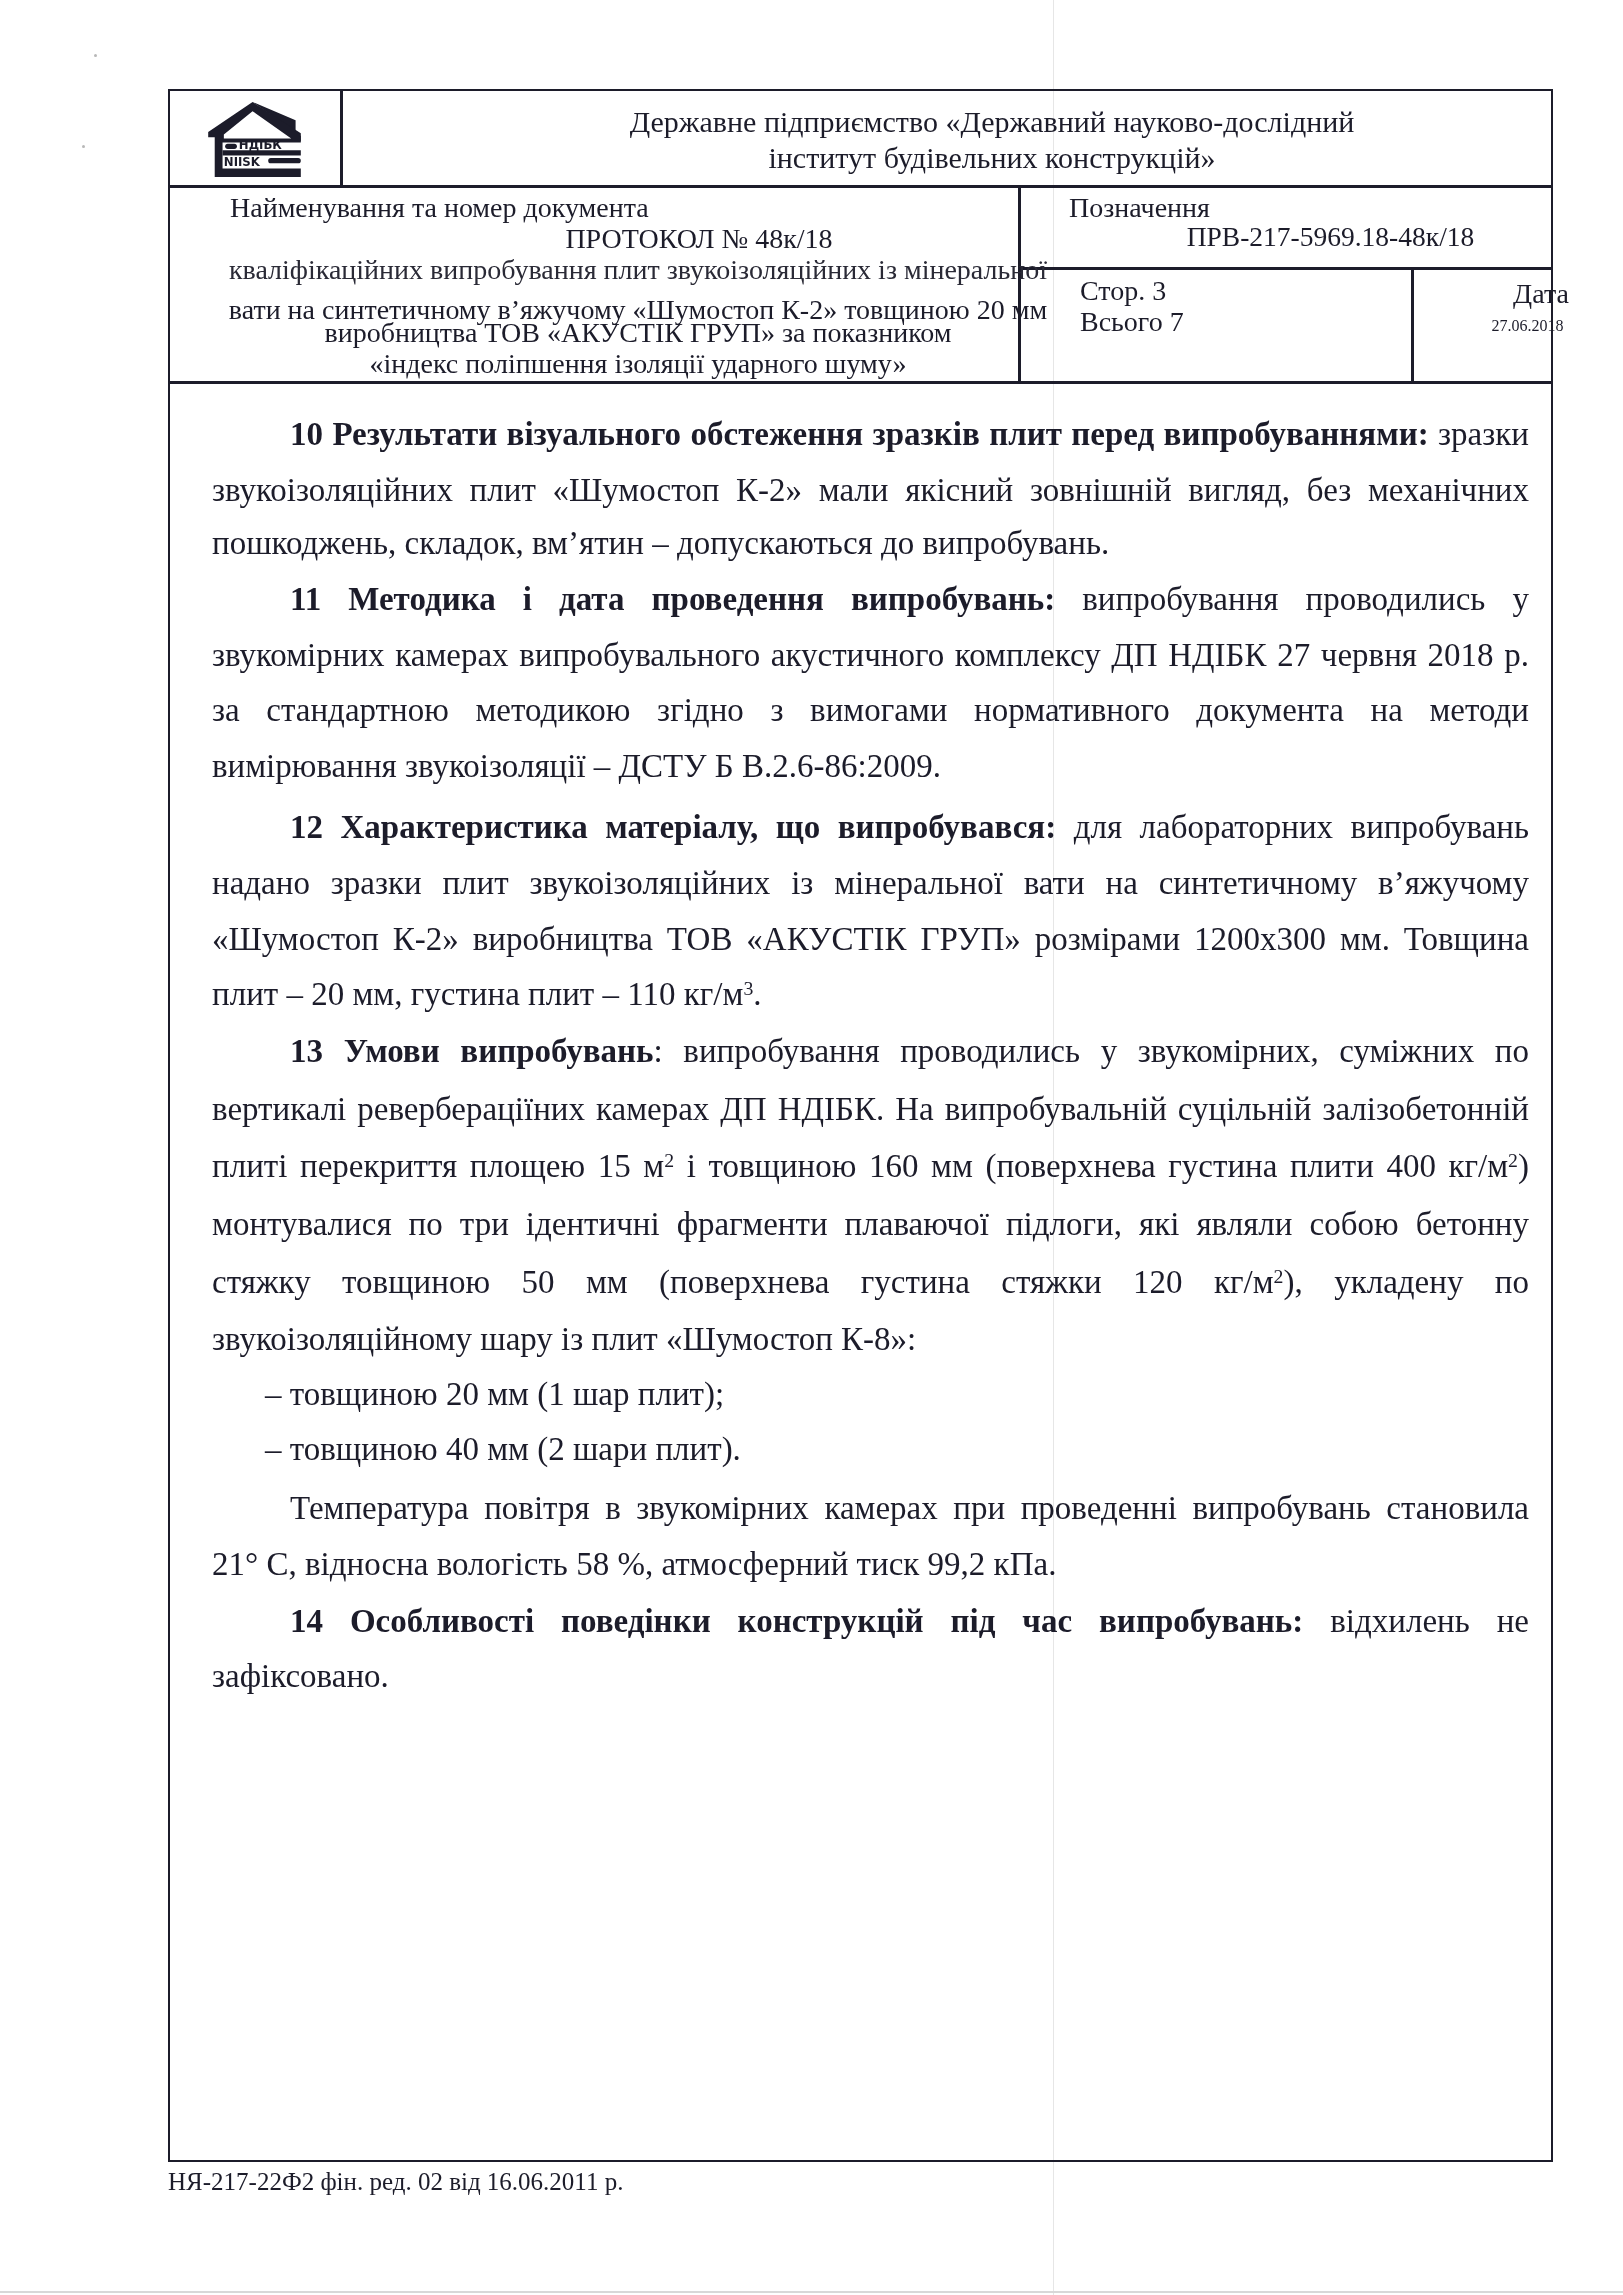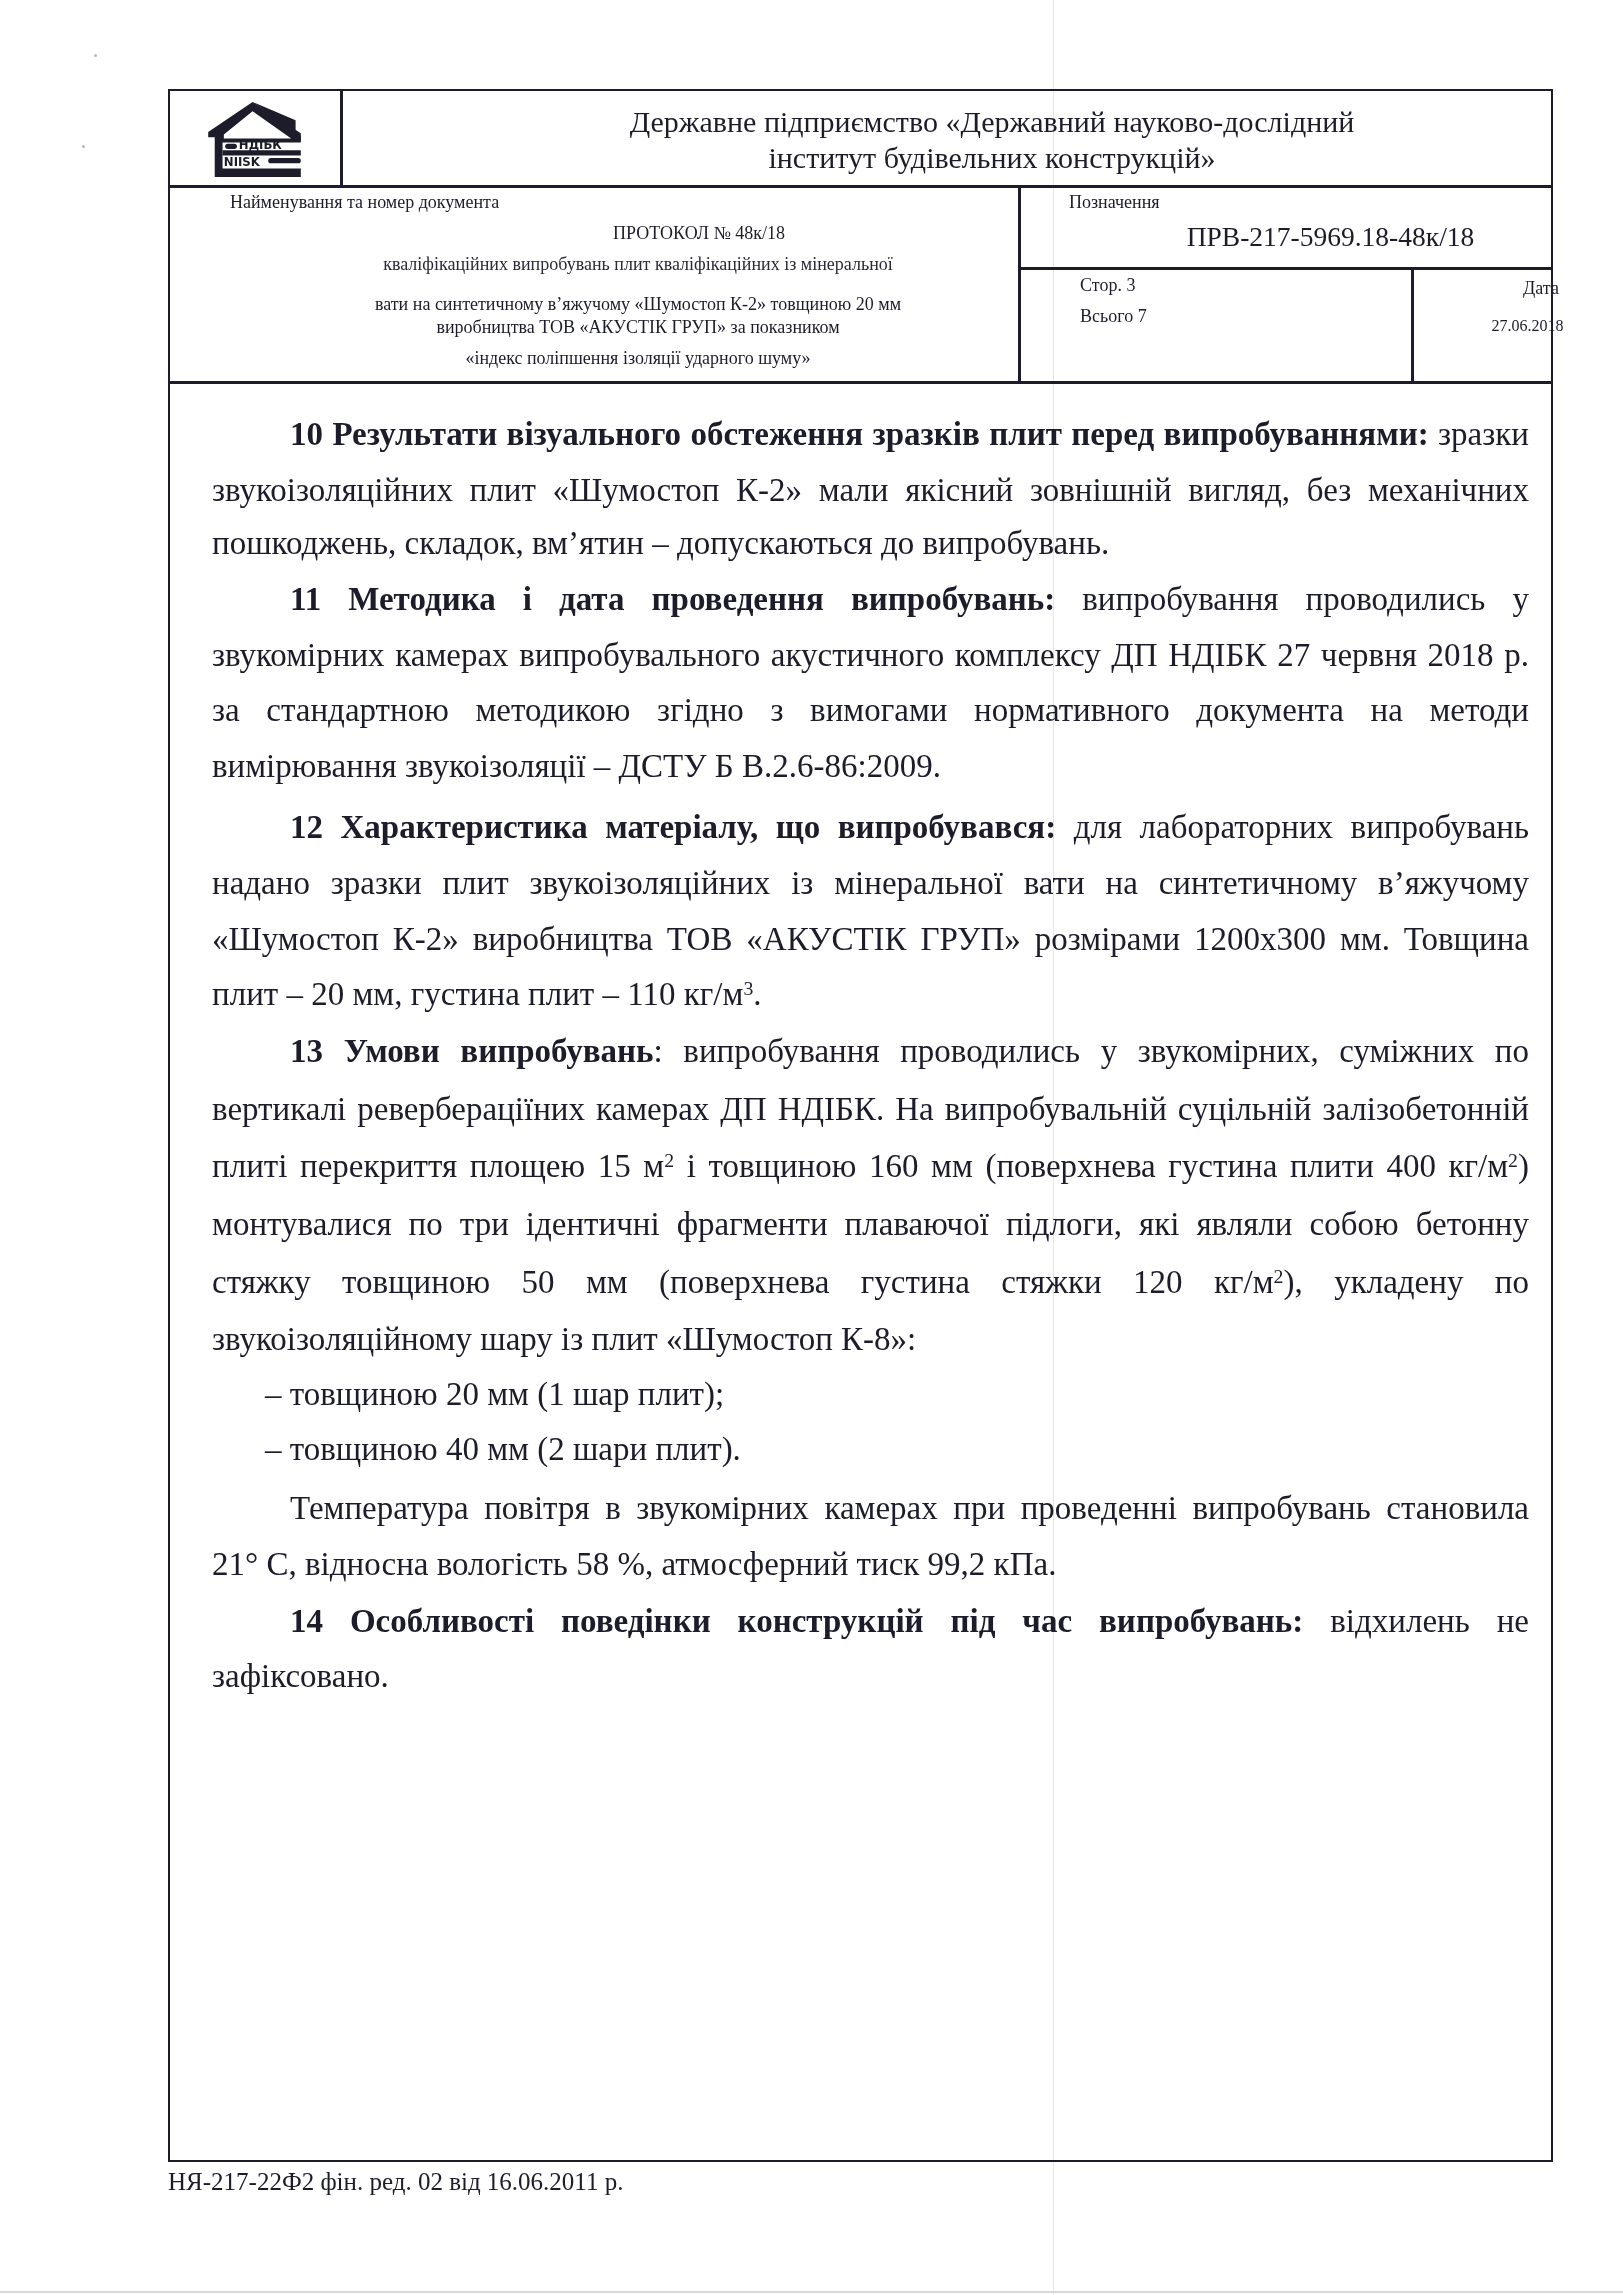--- a/index.html
+++ b/index.html
@@ -4,21 +4,21 @@
 <style>
   html, body { margin: 0; padding: 0; background: #ffffff; }
   body { width: 1623px; height: 2295px; position: relative; overflow: hidden;
          font-family: "Liberation Serif", "DejaVu Serif", serif; color: #1c1c2a; }
   .frame { position: absolute; left: 168px; top: 89px; width: 1385px; height: 2073px;
            border: 2.6px solid #1c1c2a; box-sizing: border-box; }
   .hline { position: absolute; background: #1c1c2a; height: 3.3px; }
   .vline { position: absolute; background: #1c1c2a; width: 2.6px; }
   .abs { position: absolute; white-space: nowrap; padding-left: 44px; }
   .org-line { font-size: 30px; text-align: center; left: 343px; width: 1210px; }
-  .info { font-size: 18px; }
+  .info { font-size: 28px; }
   .info-c { text-align: center; }
   .logo { position: absolute; left: 208px; top: 102px; width: 93px; height: 75px; }
   .body-line { position: absolute; left: 212px; width: 1317px; font-size: 33px; line-height: 39px;
                white-space: nowrap; }
   .body-line.j { text-align: justify; text-align-last: justify; white-space: normal; height: 39px; overflow: hidden; }
   .body-line.indent { left: 290px; width: 1239px; }
   .body-line.bullet { left: 265px; width: 1264px; }
   b { font-weight: bold; }
   sup { font-size: 60%; vertical-align: top; position: relative; top: -6.5px; }
   .footer { position: absolute; left: 168px; top: 2168px; font-size: 25px; white-space: nowrap; }
@@ -50,21 +50,21 @@
   <text x="47" y="72" font-size="18" font-weight="bold" font-family="DejaVu Sans, sans-serif" fill="#1c1c2a">НДІБК</text>
   <text x="24" y="98" font-size="18" font-weight="bold" font-family="DejaVu Sans, sans-serif" fill="#1c1c2a">NIISK</text>
   <rect x="92" y="86" width="50" height="8" rx="4" fill="#1c1c2a"></rect>
 </svg>
 
 <div class="abs org-line" style="top:105px;">Державне підприємство «Державний науково-дослідний</div>
 <div class="abs org-line" style="top:141px;">інститут будівельних конструкцій»</div>
 
 <div class="abs info" style="left:186px; top:192px;">Найменування та номер документа</div>
 <div class="abs info info-c" style="left:393px; width:524px; top:223px;">ПРОТОКОЛ  № 48к/18</div>
-<div class="abs info info-c" style="left:170px; width:848px; top:254px; color:#2a2a36;">кваліфікаційних випробувань плит кваліфікаційних із мінеральної</div>
+<div class="abs info info-c" style="left:170px; width:848px; top:254px; color:#2a2a36;">кваліфікаційних випробування плит звукоізоляційних із мінеральної</div>
 <div class="abs info info-c" style="left:170px; width:848px; top:294px;">вати на синтетичному в’яжучому «Шумостоп К-2» товщиною 20 мм</div>
 <div class="abs info info-c" style="left:170px; width:848px; top:317px;">виробництва ТОВ «АКУСТІК ГРУП» за показником</div>
 <div class="abs info info-c" style="left:170px; width:848px; top:348px;">«індекс поліпшення ізоляції ударного шуму»</div>
 
 <div class="abs info" style="left:1025px; top:192px;">Позначення</div>
 <div class="abs" style="left:1021px; width:531px; top:221px; font-size:27.5px; text-align:center;">ПРВ-217-5969.18-48к/18</div>
 
 <div class="abs info" style="left:1036px; top:275px;">Стор.  3</div>
 <div class="abs info" style="left:1036px; top:306px;">Всього 7</div>
 

